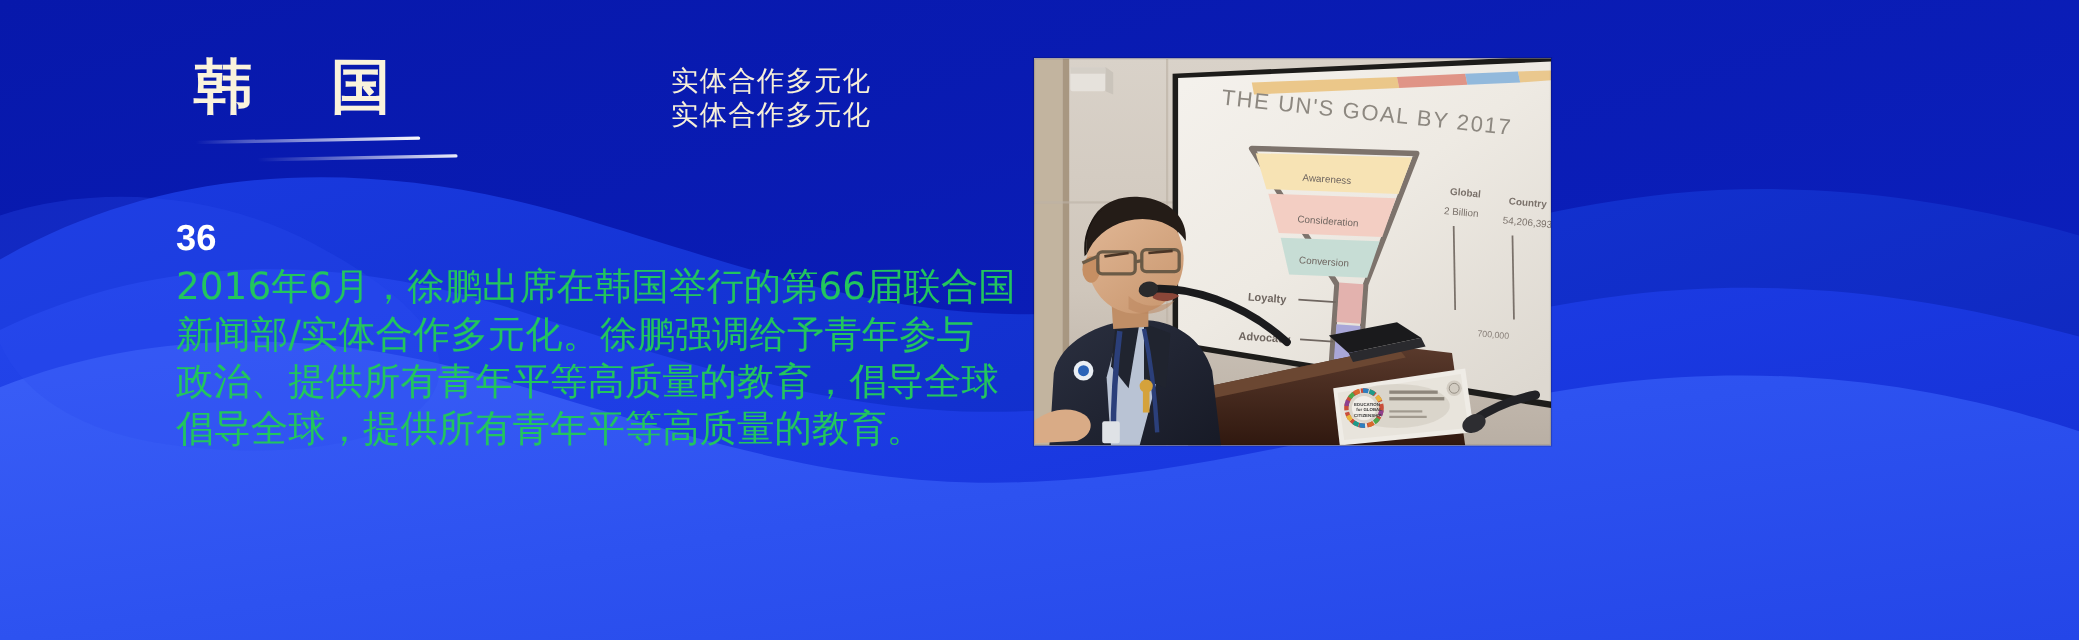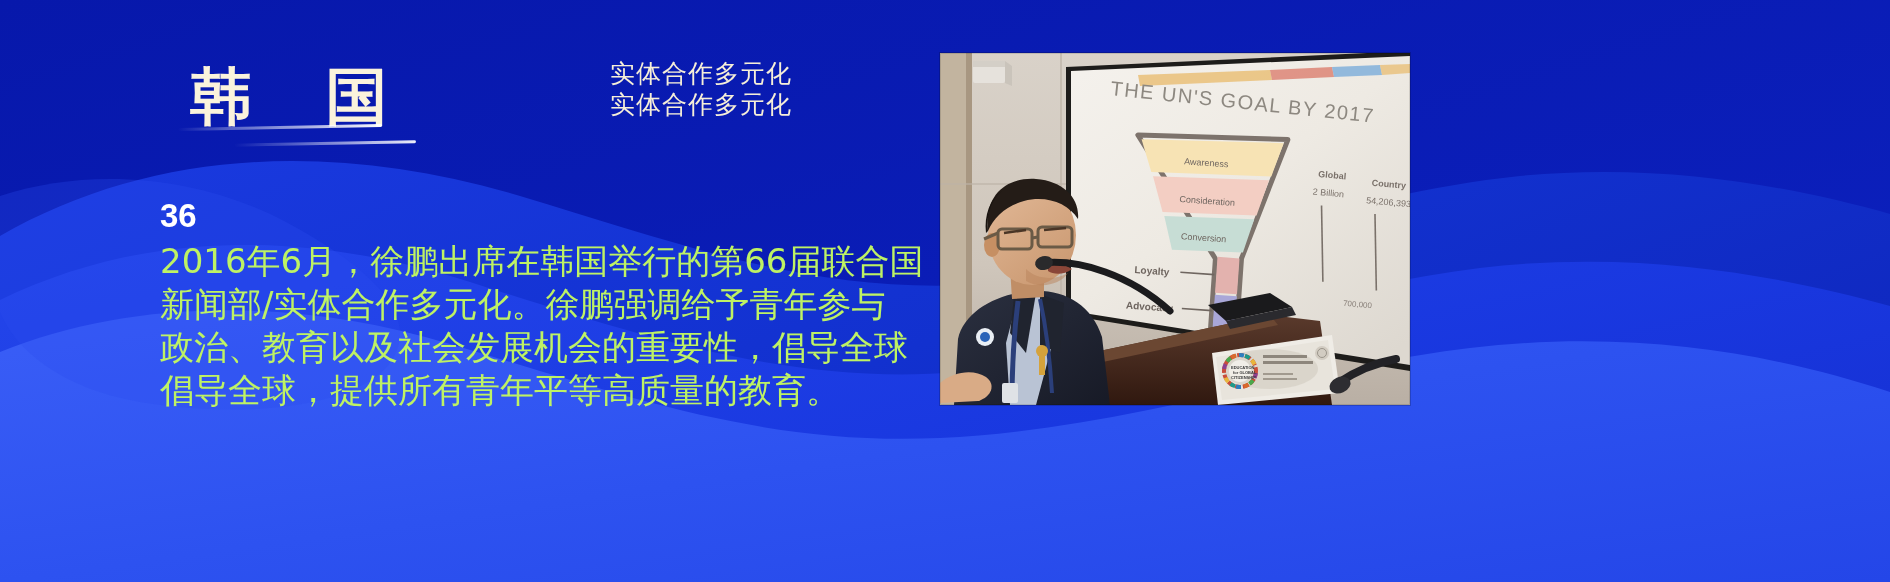--- a/index.html
+++ b/index.html
@@ -27,26 +27,26 @@
 
   
   #title-block {
     position: absolute;
     left: 176px;
     top: 52px;
     width: 340px;
     height: 110px;
   }
   #title-text {
-    font-size: 62px;
+    font-size: 54px;
     font-weight: bold;
     color: #faf3dc;
     letter-spacing: 26px;
     line-height: 1;
-    margin: 14px;
+    margin: 0;
     white-space: nowrap;
     font-family: "DejaVu Sans", "Liberation Sans", sans-serif;
   }
   .title-rule {
     position: absolute;
     height: 3px;
     border-radius: 2px;
   }
   #title-rule-1 {
     left: 2px;
@@ -89,21 +89,21 @@
   }
   #item-number {
     color: #ffffff;
     font-size: 33px;
     font-weight: bold;
     line-height: 40px;
     margin-bottom: 4px;
     font-family: "Liberation Sans", "DejaVu Sans", sans-serif;
   }
   .body-line {
-    color: #bef264;
+    color: #22c55e;
     font-size: 34px;
     line-height: 43px;
     white-space: nowrap;
     font-family: "DejaVu Sans", "Liberation Sans", sans-serif;
   }
   .body-line.indent {
     padding-left: 0px;
   }
 
   
@@ -173,21 +173,21 @@
 
   <div id="subtitle-block">
     <div class="subtitle-line">实体合作多元化</div>
     <div class="subtitle-line">实体合作多元化</div>
   </div>
 
   <div id="body-block">
     <div id="item-number">36</div>
     <div class="body-line">2016年6月，徐鹏出席在韩国举行的第66届联合国</div>
     <div class="body-line">新闻部/实体合作多元化。徐鹏强调给予青年参与</div>
-    <div class="body-line indent">政治、教育以及社会发展机会的重要性，倡导全球</div>
+    <div class="body-line indent">政治、提供所有青年平等高质量的教育，倡导全球</div>
     <div class="body-line indent">倡导全球，提供所有青年平等高质量的教育。</div>
   </div>
 
   <div id="photo-frame">
     <svg id="photo-svg" width="470" height="352" viewBox="0 0 470 352">
       <defs>
         <linearGradient id="wallG" x1="0" y1="0" x2="0" y2="1">
           <stop offset="0%" stop-color="#d9d2c9"></stop>
           <stop offset="60%" stop-color="#cfc6bb"></stop>
           <stop offset="100%" stop-color="#b9afa4"></stop>

